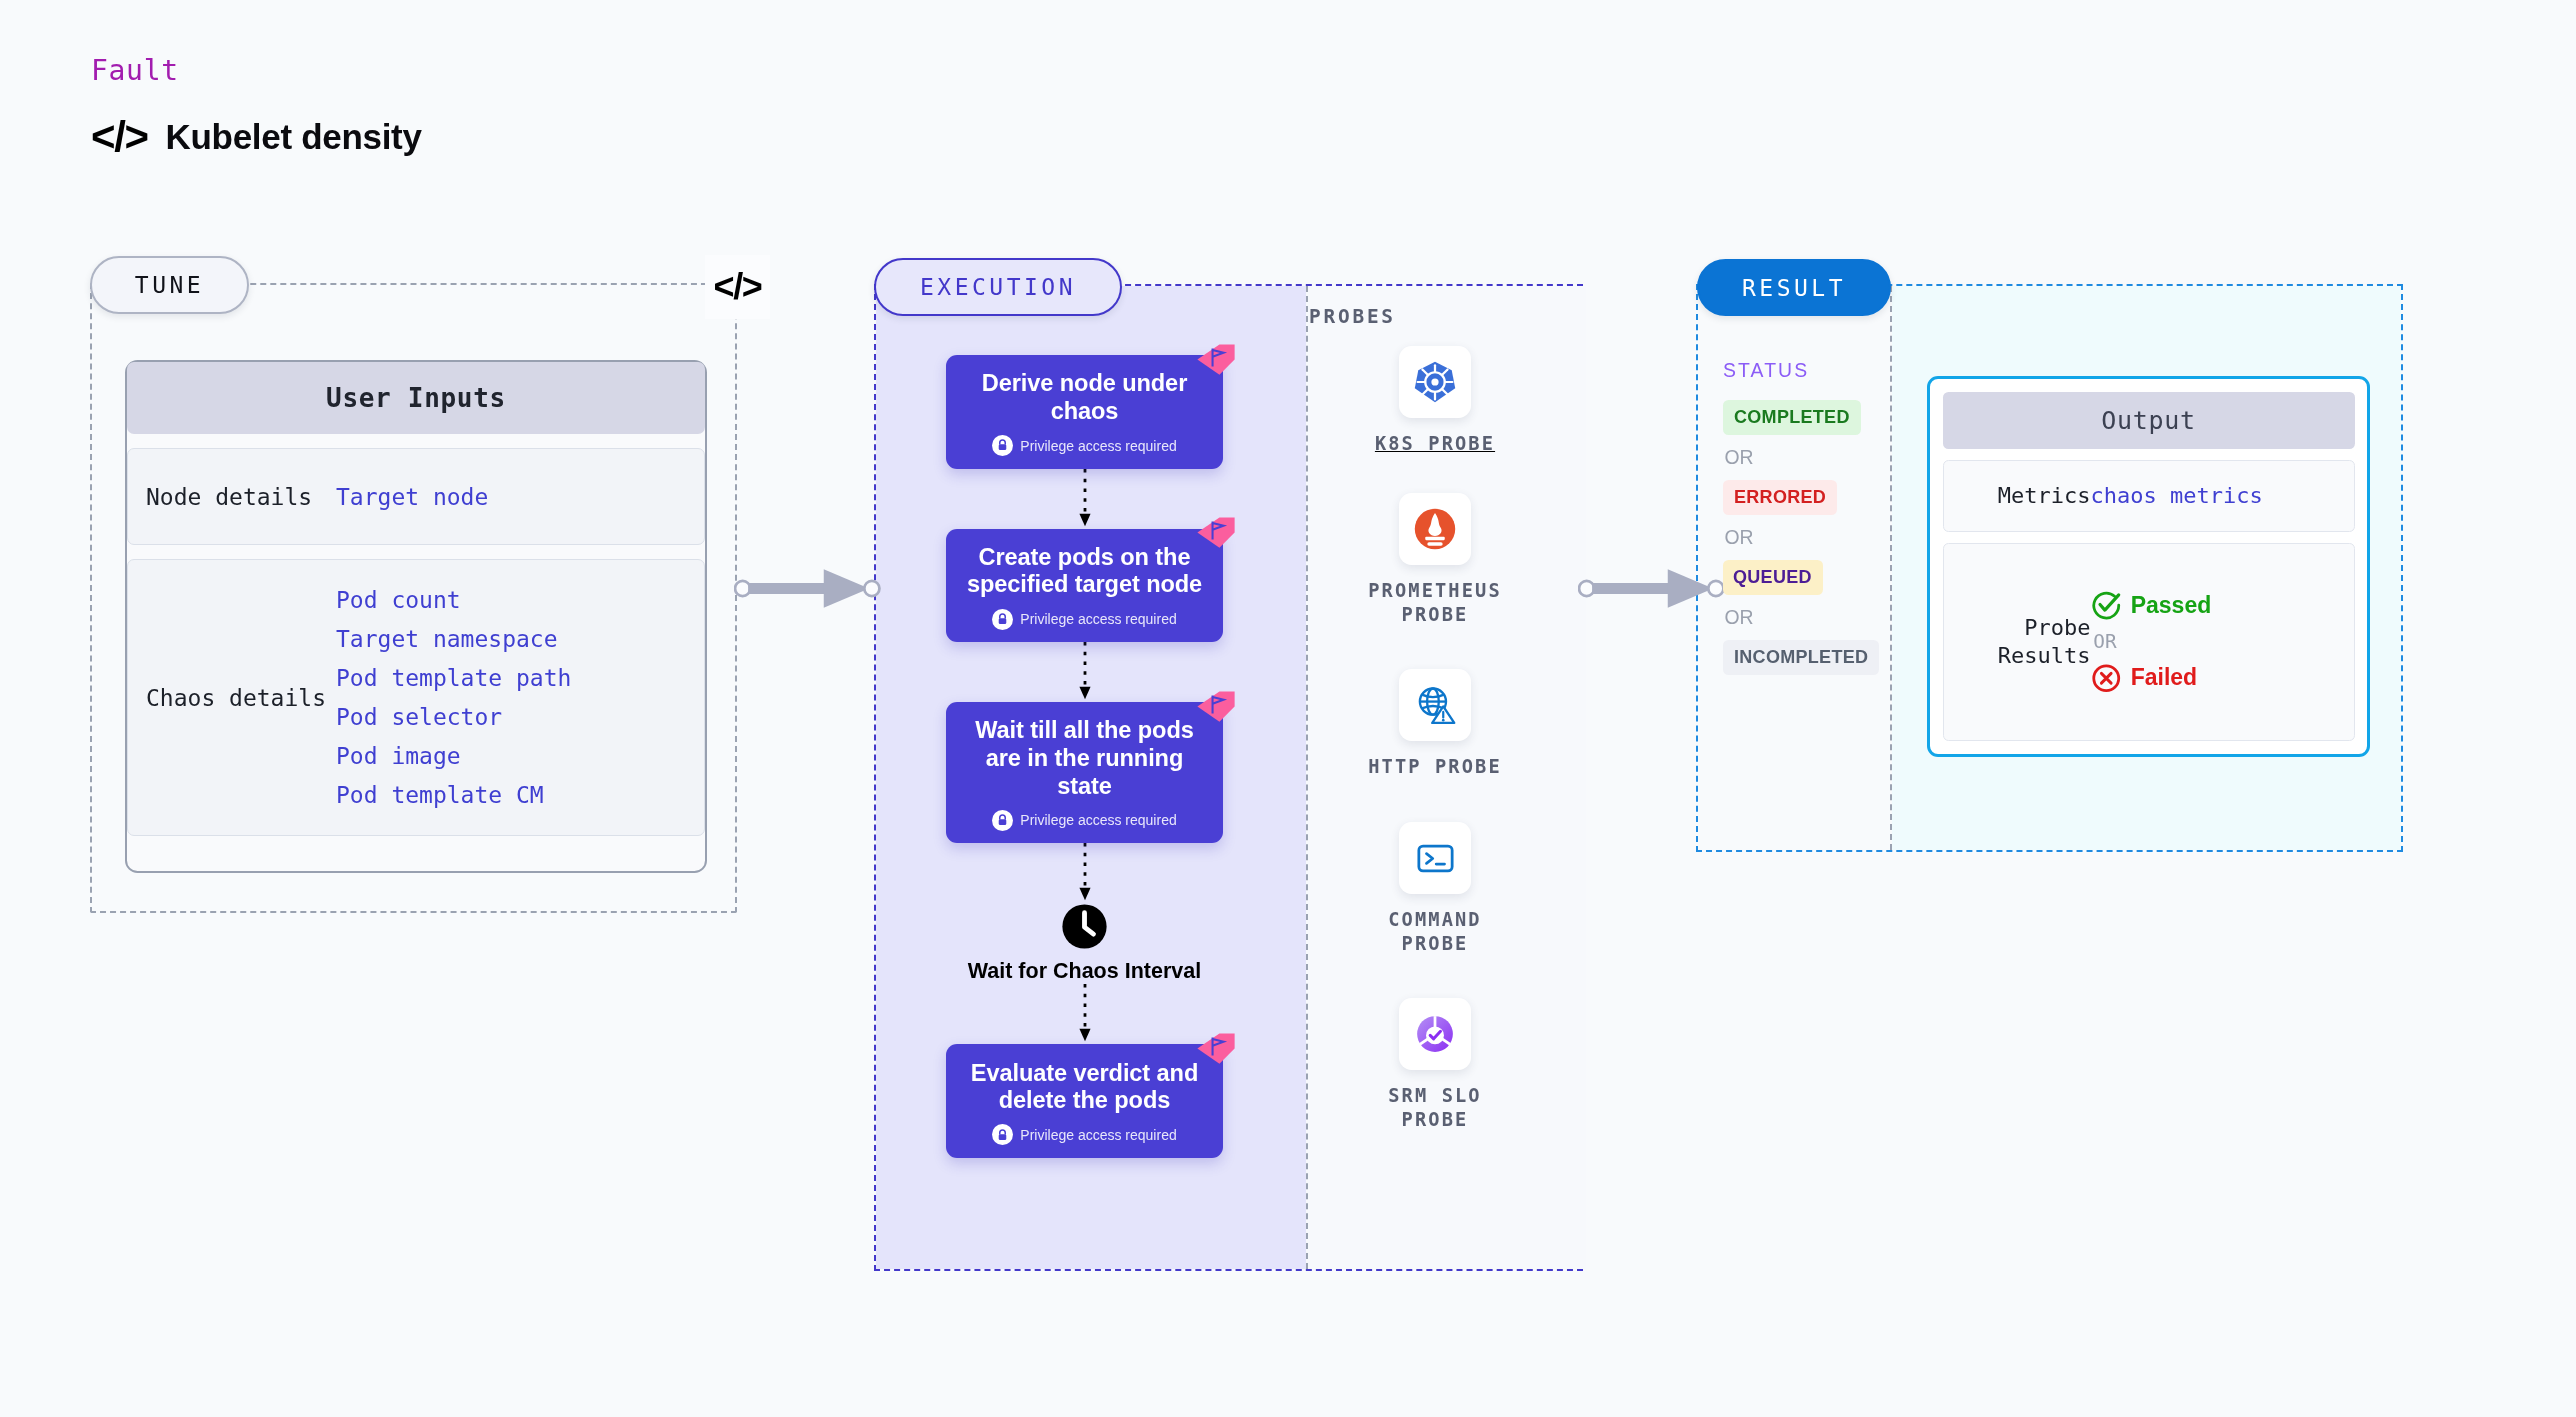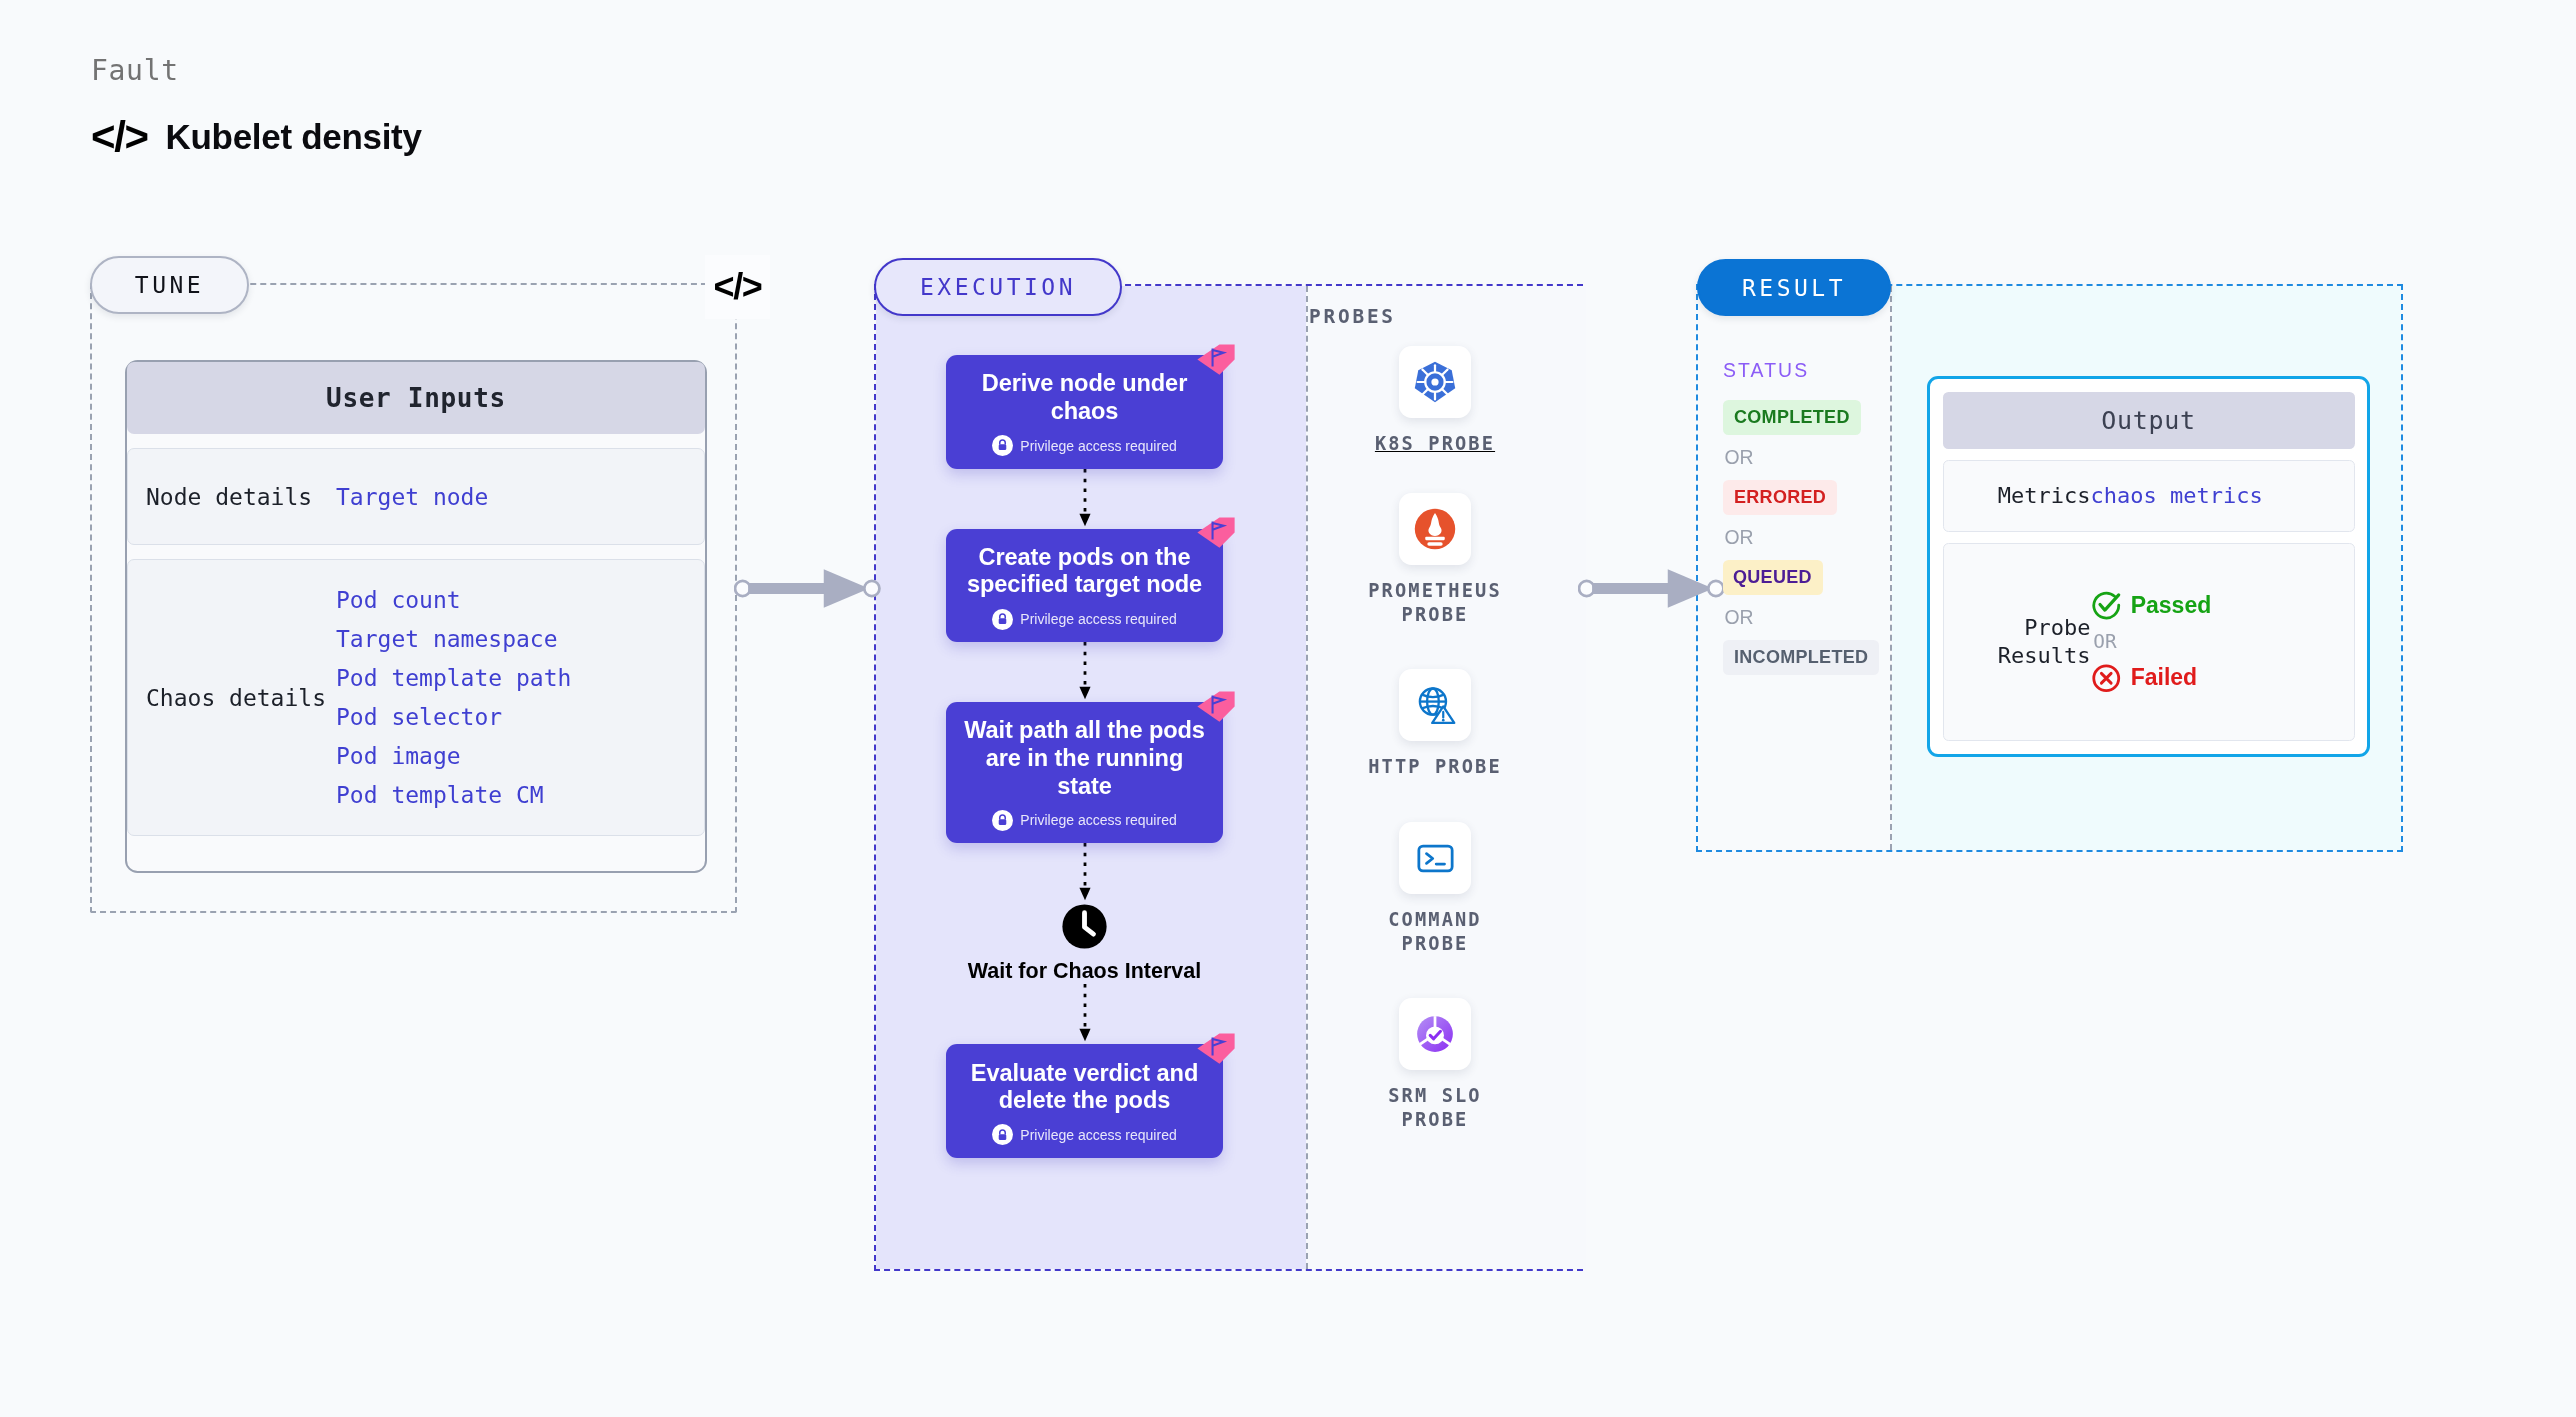--- a/index.html
+++ b/index.html
@@ -8,21 +8,21 @@
     background: #f8fafc;
     font-family: "Liberation Sans", sans-serif;
     overflow: hidden;
   }
   .page { position: relative; width: 2576px; height: 1418px; background: #f8fafc; }
 
   
   .hdr-fault {
     position: absolute; left: 91px; top: 54px;
     font-family: "DejaVu Sans Mono", monospace;
-    font-size: 28px; color: #737373; letter-spacing: 0.7px;
+    font-size: 28px; color: #a21caf; letter-spacing: 0.7px;
   }
   .hdr-title-row {
     position: absolute; left: 91px; top: 116px;
     display: flex; align-items: center; gap: 18px;
   }
   .code-glyph {
     font-family: "Liberation Sans", sans-serif;
     font-size: 42px; font-weight: 700; color: #000;
     line-height: 1; letter-spacing: -1.4px;
   }
@@ -292,21 +292,21 @@
           <line x1="10" y1="0" x2="10" y2="66" stroke="#000" stroke-width="4" stroke-dasharray="5 9"></line>
           <polygon points="2,64 18,64 10,82" fill="#000"></polygon>
         </svg>
     </div>
 
     <div class="node-card">
       <svg class="ribbon" viewBox="0 0 58 58">
         <polygon points="2,24 34,2 56,2 56,24 34,46" fill="#fb5e9e"></polygon>
         <path d="M24 34 L24 8 M24 10 L40 14 L24 20" stroke="#4a3fd4" stroke-width="3" fill="none"></path>
       </svg>
-      <div class="node-title">Wait path all the pods are in the running state</div>
+      <div class="node-title">Wait till all the pods are in the running state</div>
       <div class="node-sub">
         <span class="lock-ico">
           <svg width="11" height="12.5" viewBox="0 0 16 18">
               <path d="M4 8V5.5a4 4 0 018 0V8" stroke="#4a3fd4" stroke-width="2.2" fill="none"></path>
               <rect x="2.5" y="7.6" width="11" height="8.4" rx="2" fill="#4a3fd4"></rect>
             </svg>
         </span>
         <span>Privilege access required</span>
       </div>
     </div>

